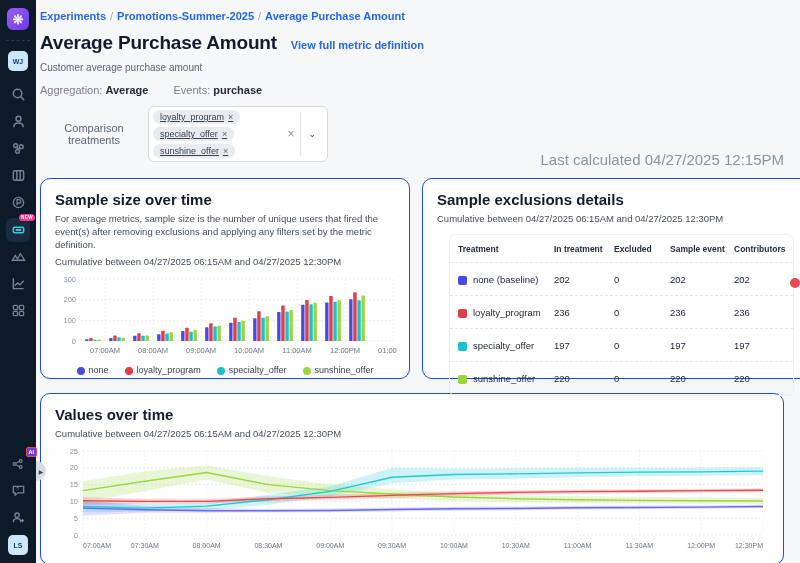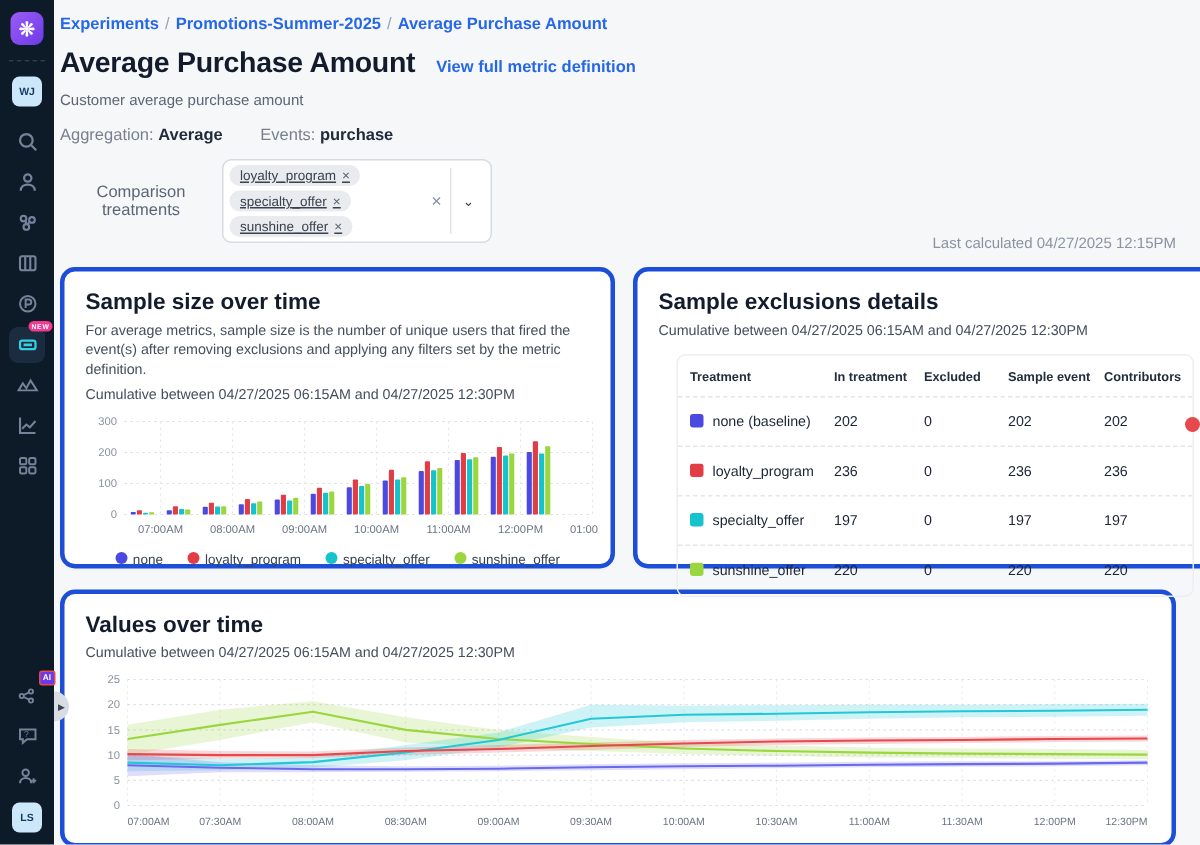--- a/index.html
+++ b/index.html
@@ -40,42 +40,42 @@
   .cmp-label { font-size:11px; color:#5b6575; width:108px;text-align:center; }
   .chipbox { display:flex; align-items:center; border:1px solid #d7dbe1; background:#fff;
     border-radius:6px; padding:3px 4px; min-height:34px; width:180px; }
   .chips { display:flex; flex-wrap:wrap; gap:3px; flex:1; }
   .chip { background:#e9ebee; border-radius:9px; font-size:9px; color:#39424f;
     padding:2px 7px; white-space:nowrap; cursor:default;text-decoration:underline; }
   .chip .x { margin-left:4px; color:#5b6575; font-size:9px; cursor:pointer; }
   .chipbox .clear { color:#8a93a0; font-size:12px; padding:0 6px; cursor:pointer; }
   .chipbox .ddsep { width:1px; align-self:stretch; background:#e2e5ea; margin:2px 0; }
   .chipbox .dd { color:#39424f; font-size:9px; padding:0 7px; cursor:pointer; }
-  .last-calc { position:absolute; right:0; bottom:-6px; font-size:10px; color:#8a93a0; }
+  .last-calc { position:absolute; right:0; bottom:-6px; font-size:15px; color:#8a93a0; }
   
   .cards-row { display:flex; gap:12px; margin-top:16px; }
-  .card { background:#fff; border:3px solid #1d4ed8; border-radius:10px; padding:12px 14px;
+  .card { background:#fff; border:1px solid #1d4ed8; border-radius:10px; padding:12px 14px;
     box-shadow:0 1px 2px rgba(20,30,50,.03); }
   .card-title { font-size:15px; font-weight:bold; color:#131c2c; }
   .card-note { font-size:9.5px; color:#444e5c; margin-top:5px; line-height:1.35; }
   .card-range { font-size:9.5px; color:#444e5c; margin-top:5px; }
   .card-samplesize { width:370px; height:201px; }
   .card-population { flex:1; height:201px; }
   .card-values { margin-top:14px; height:172px; }
   
   .legend { display:flex; justify-content:center; gap:16px; margin-top:2px; }
-  .legend-item { display:flex; align-items:flex-start; gap:4px; font-size:9px; color:#39424f; }
+  .legend-item { display:flex; align-items:flex-end; gap:4px; font-size:9px; color:#39424f; }
   .legend-dot { width:8px; height:8px; border-radius:50%; }
   
   .pop-table { margin-top:10px; border:1px solid #eceef2; border-radius:6px; font-size:9.5px; overflow:hidden;margin-left:12px; }
   .pt-row { display:grid; grid-template-columns:96px 60px 56px 64px 1fr; align-items:center;
     padding:0 8px; height:33px; border-bottom:1px dashed #e3e6ec; }
   .pt-row:last-child { border-bottom:none; }
   .pt-head { font-weight:bold; font-size:8.5px; color:#242d3c; height:28px; }
-  .pt-name { display:flex; align-items:flex-start; gap:6px; overflow:hidden; white-space:nowrap; }
+  .pt-name { display:flex; align-items:flex-end; gap:6px; overflow:hidden; white-space:nowrap; }
   .pt-chip { width:9px; height:9px; border-radius:2px; flex:0 0 auto; }
   .pt-label { overflow:hidden; white-space:nowrap; }
   
   .chart-wrap { margin-top:6px; }
   svg text { font-family:"Liberation Sans", sans-serif; }
   
   .expander { position:fixed; left:36px; top:461px; width:10px; height:20px; background:#d9dde3;
     border-radius:0 10px 10px 0; display:flex; align-items:center; justify-content:center;
     font-size:6px; color:#3a4452; cursor:pointer; z-index:6; }
   .edge-dot { position:fixed; left:790px; top:278px; width:10px; height:10px; border-radius:50%;

